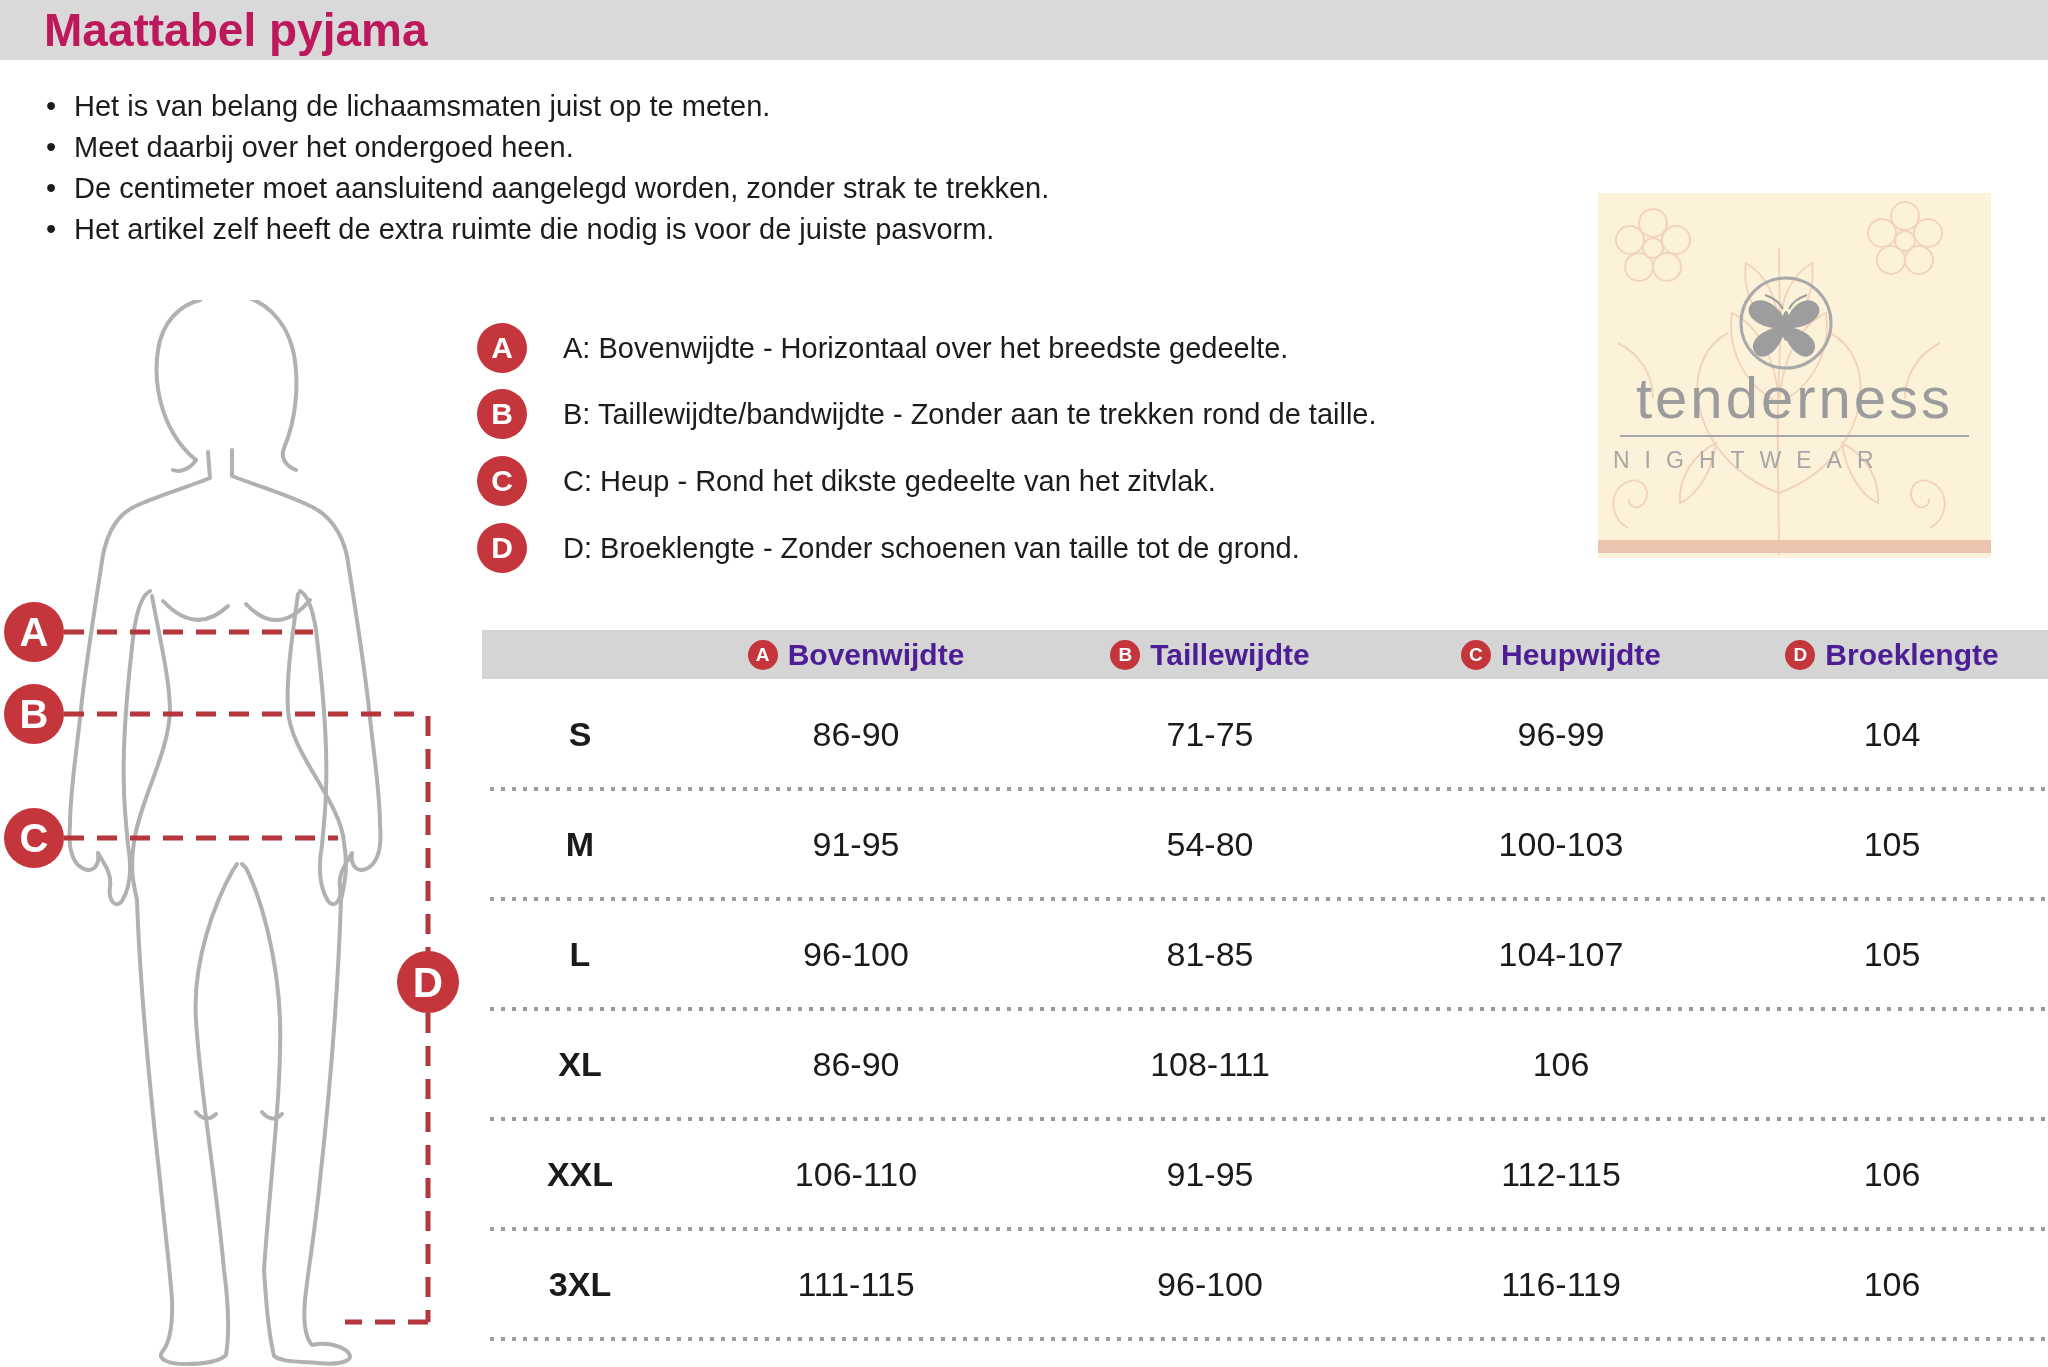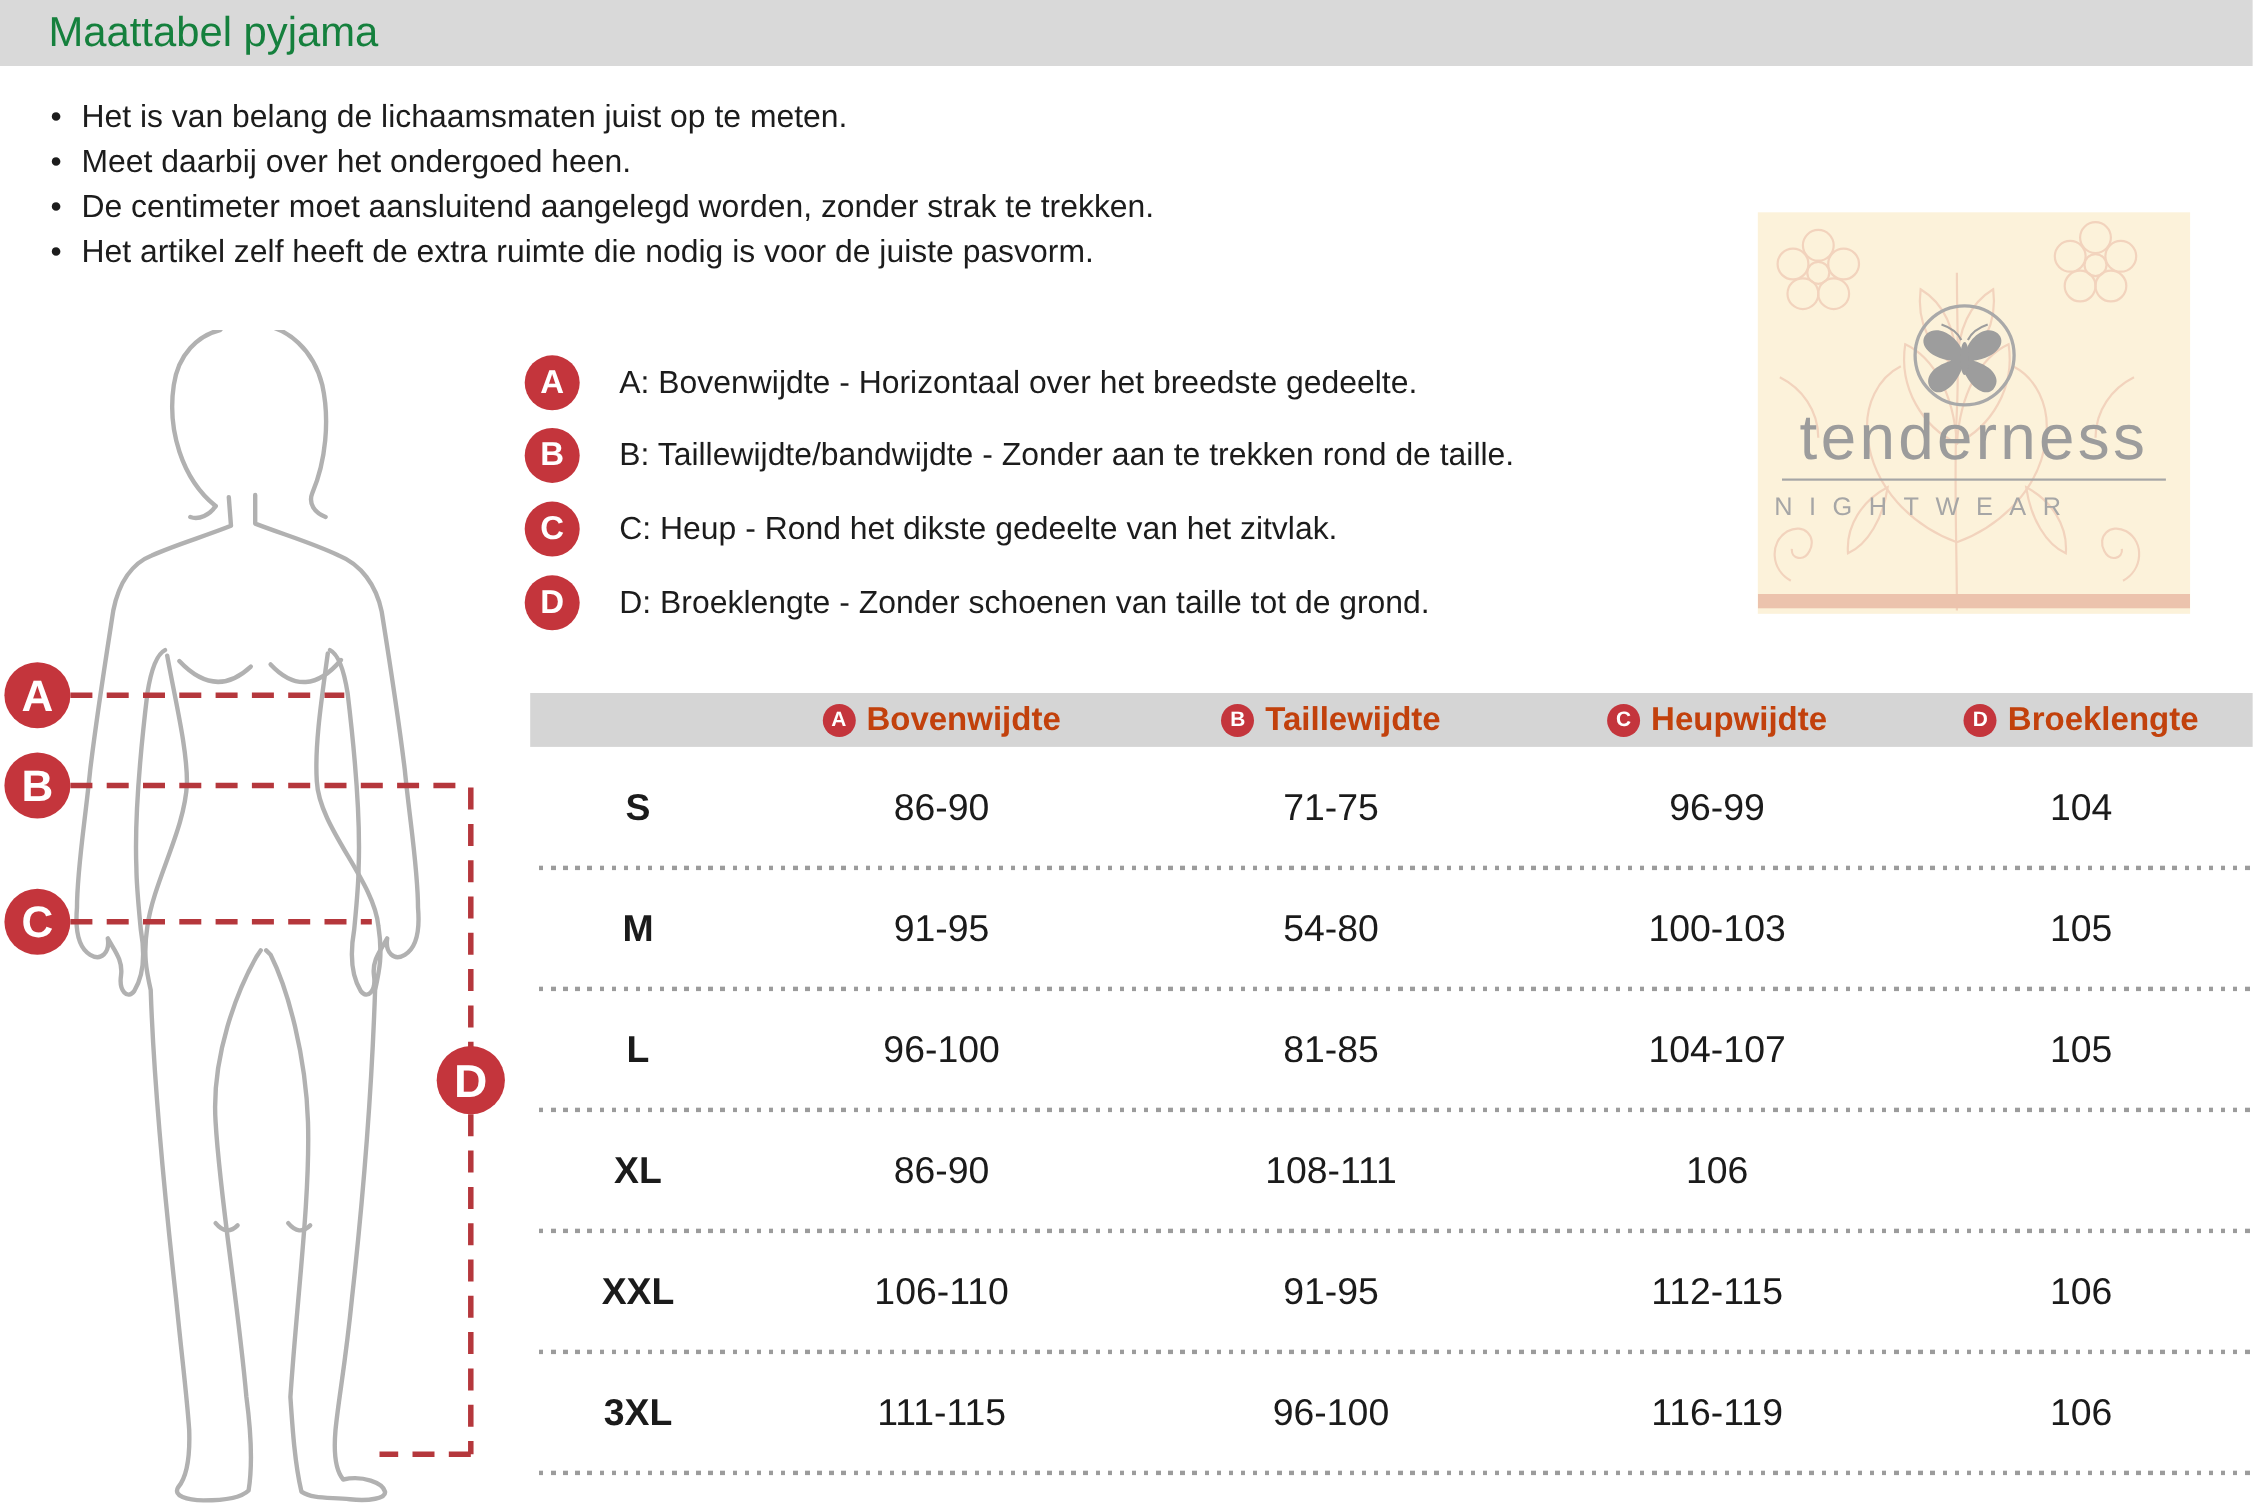--- a/index.html
+++ b/index.html
@@ -4,21 +4,21 @@
 <style>
   html,body { margin:0; padding:0; }
   body {
     width:2048px; height:1367px; position:relative; overflow:hidden;
     background:#ffffff; font-family:"Liberation Sans", sans-serif; color:#1e1e1e;
   }
 
   
   .titlebar { position:absolute; left:0; top:0; width:2048px; height:60px;
     background:#d9d9d9; display:flex; align-items:center; }
-  .titlebar h1 { margin:0 0 0 44px; font-size:38px; font-weight:normal; color:#15803d; }
+  .titlebar h1 { margin:0 0 0 44px; font-size:46px; font-weight:bold; color:#be185d; }
 
   
   .instructions { position:absolute; left:46px; top:86px; margin:0; padding:0; list-style:none; }
   .instructions li { display:flex; font-size:29px; line-height:41px; color:#1c1c1c; }
   .instructions .dot { width:28px; flex:0 0 28px; }
 
   
   .legend-row { position:absolute; left:477px; height:50px; display:flex; align-items:center; }
   .legend-row .legend-text { margin-left:36px; font-size:29px; color:#1c1c1c;text-align:center; }
   .badge-lg { width:50px; height:50px; border-radius:50%; background:#c4353c; color:#fff;
@@ -36,21 +36,21 @@
   .logo .strip { position:absolute; left:0; right:0; bottom:5px; height:13px; background:#ecc3ad; }
 
   
   .figure { position:absolute; left:0; top:300px; }
 
   
   .sizetable { position:absolute; left:482px; top:630px; width:1566px; }
   .thead { height:49px; background:#d5d5d5; display:grid;
     grid-template-columns:196px 356px 352px 350px 1fr; align-items:center; }
   .th { display:flex; align-items:center; justify-content:center; }
-  .th .th-label { margin-left:10px; font-weight:bold; font-size:30px; color:#c2410c; }
+  .th .th-label { margin-left:10px; font-weight:bold; font-size:30px; color:#4c1d95; }
   .badge-sm { width:30px; height:30px; border-radius:50%; background:#c4353c; color:#fff;
     font-weight:bold; font-size:19px; display:flex; align-items:center; justify-content:center; flex:0 0 30px; }
   .trow { height:110px; display:grid; grid-template-columns:196px 356px 352px 350px 1fr;
     align-items:center; position:relative; }
   .trow::after { content:""; position:absolute; left:8px; right:0; bottom:-2px; height:4px;
     background:repeating-linear-gradient(90deg,#9c9c9c 0 4px,transparent 4px 11px); }
   .td { text-align:center; font-size:34px; color:#1b1b1b; }
   .td.size { font-weight:bold; }
 </style>
 </head>

